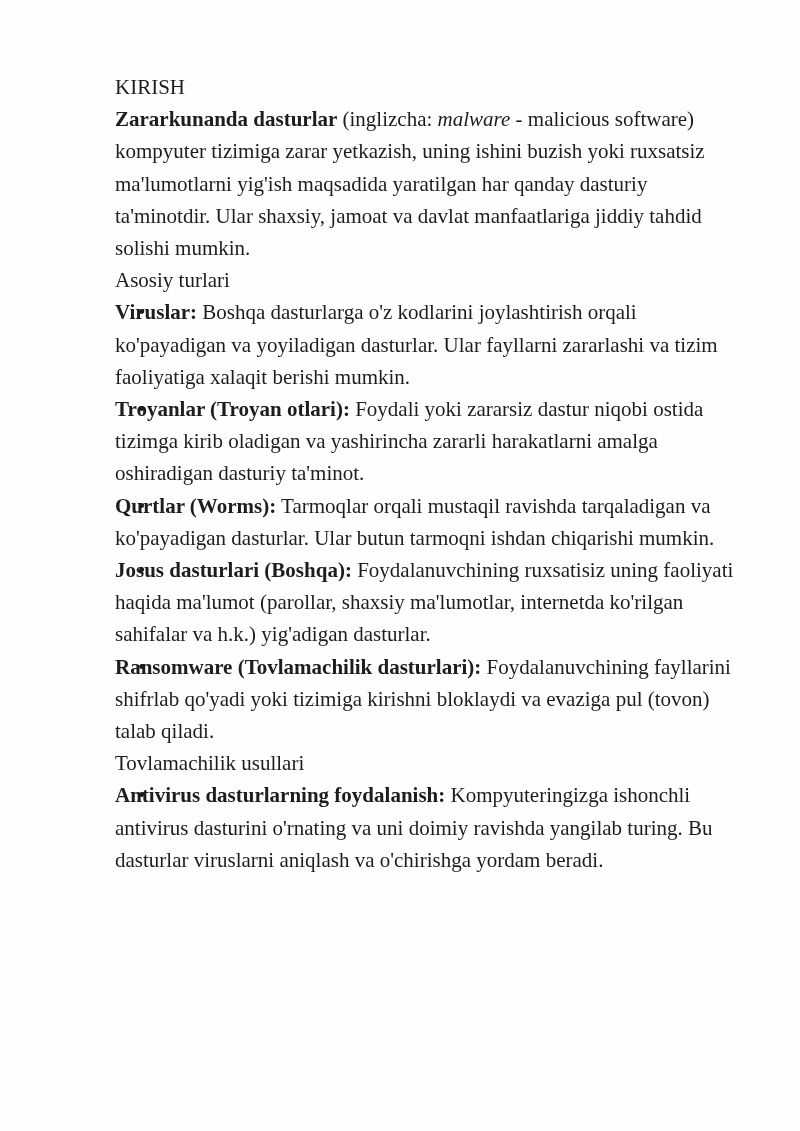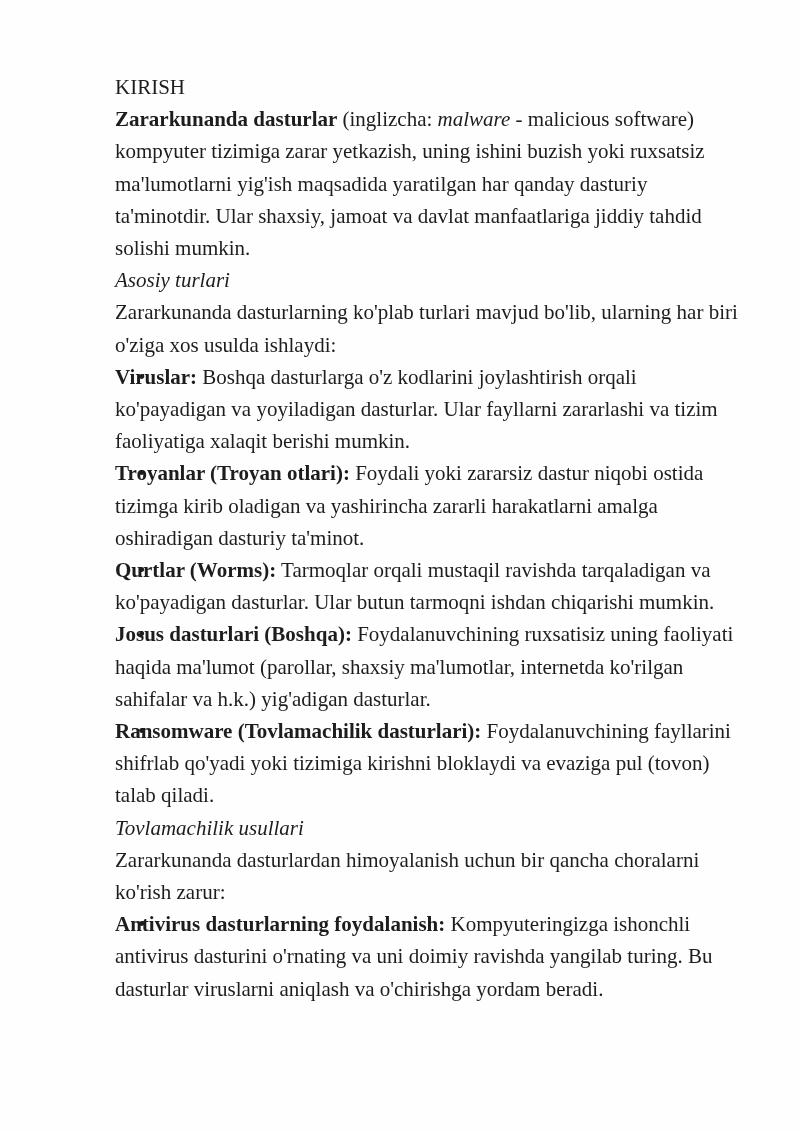--- a/index.html
+++ b/index.html
@@ -31,21 +31,20 @@
   .content ul,
   .content li {
     margin: 0;
     padding: 0;
     font-size: inherit;
     line-height: inherit;
     font-weight: normal;
   }
   .heading-bold {
     font-weight: bold;
-    font-style: italic;
   }
   .bullet-list {
     list-style: none;
   }
   .bullet-item {
     position: relative;
     padding-left: 49px;
   }
   .bullet-marker {
     position: absolute;
@@ -64,32 +63,30 @@
 
 <div class="page">
   <div class="content">
 
     <p>KIRISH</p>
 
     <p><strong>Zararkunanda dasturlar</strong><span> (inglizcha: </span><em>malware</em><span> - malicious software) kompyuter tizimiga zarar yetkazish, uning ishini buzish yoki ruxsatsiz ma'lumotlarni yig'ish maqsadida yaratilgan har qanday dasturiy ta'minotdir. Ular shaxsiy, jamoat va davlat manfaatlariga jiddiy tahdid solishi mumkin.</span></p>
 
     <h2 class="heading-bold">Asosiy turlari</h2>
 
-    <p>Zararkunanda dasturlarning ko'plab turlari mavjud bo'lib, ularning har biri o'ziga xos usulda ishlaydi:</p>
 
     <ul class="bullet-list">
       <li class="bullet-item"><span class="bullet-marker">•</span><strong>Viruslar:</strong> <span>Boshqa dasturlarga o'z kodlarini joylashtirish orqali ko'payadigan va yoyiladigan dasturlar. Ular fayllarni zararlashi va tizim faoliyatiga xalaqit berishi mumkin.</span></li>
       <li class="bullet-item"><span class="bullet-marker">•</span><strong>Troyanlar (Troyan otlari):</strong> <span>Foydali yoki zararsiz dastur niqobi ostida tizimga kirib oladigan va yashirincha zararli harakatlarni amalga oshiradigan dasturiy ta'minot.</span></li>
       <li class="bullet-item"><span class="bullet-marker">•</span><strong>Qurtlar (Worms):</strong> <span>Tarmoqlar orqali mustaqil ravishda tarqaladigan va ko'payadigan dasturlar. Ular butun tarmoqni ishdan chiqarishi mumkin.</span></li>
       <li class="bullet-item"><span class="bullet-marker">•</span><strong>Josus dasturlari (Boshqa):</strong> <span>Foydalanuvchining ruxsatisiz uning faoliyati haqida ma'lumot (parollar, shaxsiy ma'lumotlar, internetda ko'rilgan sahifalar va h.k.) yig'adigan dasturlar.</span></li>
       <li class="bullet-item"><span class="bullet-marker">•</span><strong>Ransomware (Tovlamachilik dasturlari):</strong> <span>Foydalanuvchining fayllarini shifrlab qo'yadi yoki tizimiga kirishni bloklaydi va evaziga pul (tovon) talab qiladi.</span></li>
     </ul>
 
     <h2 class="heading-bold">Tovlamachilik usullari</h2>
 
-    <p>Zararkunanda dasturlardan himoyalanish uchun bir qancha choralarni ko'rish zarur:</p>
 
     <ul class="bullet-list">
       <li class="bullet-item"><span class="bullet-marker">•</span><strong>Antivirus dasturlarning foydalanish:</strong> <span>Kompyuteringizga ishonchli antivirus dasturini o'rnating va uni doimiy ravishda yangilab turing. Bu dasturlar viruslarni aniqlash va o'chirishga yordam beradi.</span></li>
     </ul>
 
   </div>
 </div>
 
 </body></html>

